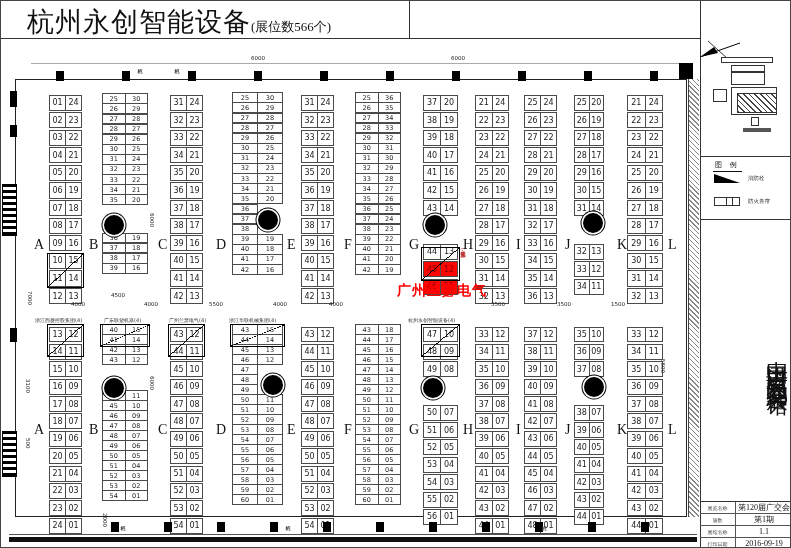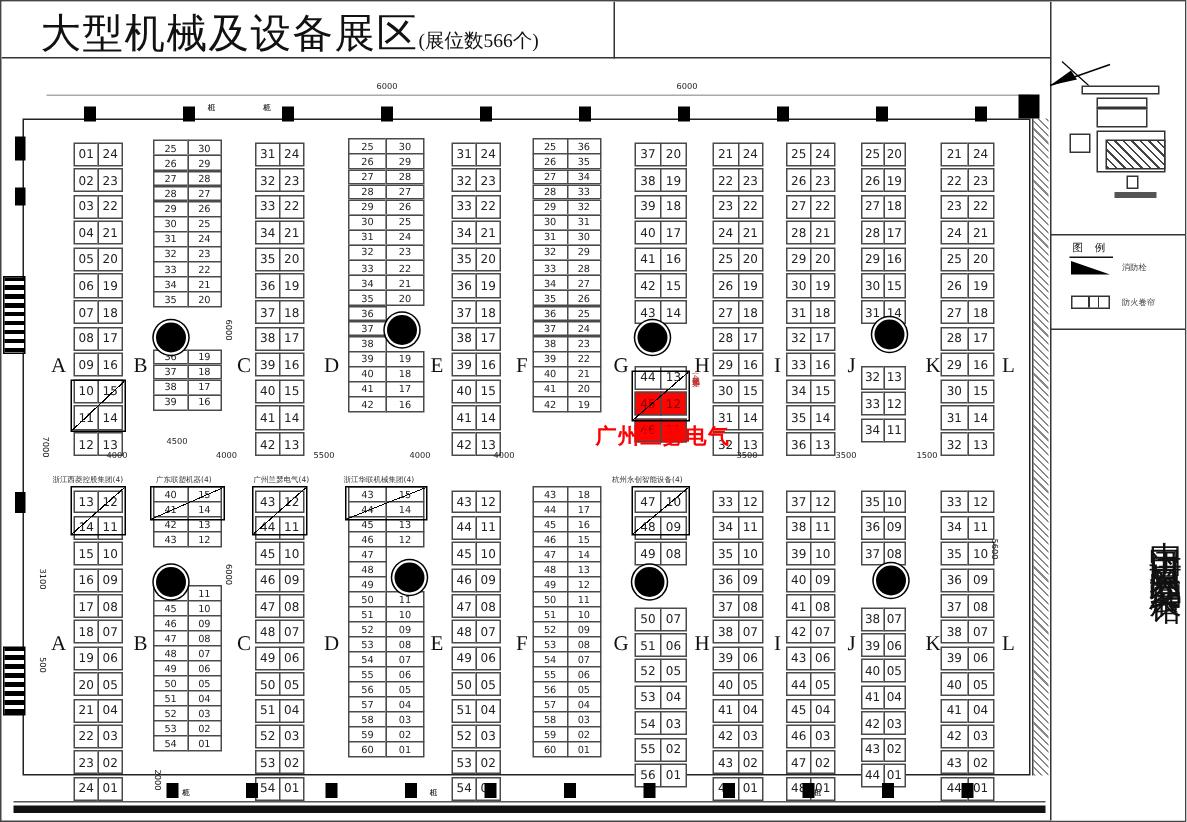--- a/index.html
+++ b/index.html
@@ -70,21 +70,21 @@
   .machine .hatch{background:repeating-linear-gradient(45deg,#444 0 1px,#fff 1px 4px);}
   .machine .solid{background:#555;border:none;}
   .north{position:absolute;left:697px;top:36px;}
 </style>
 </head>
 <body>
 
 <div class="sheet">
 
   <div class="titlebox">
-    <span class="title-main">大型机械及设备展区</span>
+    <span class="title-main">杭州永创智能设备</span>
       <span class="title-sub">(展位数566个)</span>
   </div>
   <div class="hline" style="left:409px;top:37px;width:290px;"></div>
 
   <div class="dimlineTop"></div>
   <div class="hall"></div>
   <div class="hatchR"></div>
   <div class="botline"></div>
   <div class="botband"></div>
   <div class="lblk" style="left:9px;top:90px;width:7px;height:16px;"></div>
@@ -1408,14 +1408,24 @@
     <span class="leg-label">消防栓</span>
   </div>
   <div class="leg-item" style="left:713px;top:196px;">
     <span class="leg-shutter"></span>
     <span class="leg-label">防火卷帘</span>
   </div>
   <div class="hline" style="left:699px;top:218px;width:92px;"></div>
 
   <div class="hallname">中国进出口商品交易会展馆</div>
 
+  <div class="tblock">
+    <div class="tb-label">展览名称</div>
+    <div class="tb-value">第120届广交会</div>
+    <div class="tb-label">届数</div>
+    <div class="tb-value">第1期</div>
+    <div class="tb-label">展馆名称</div>
+    <div class="tb-value">1.1</div>
+    <div class="tb-label">打印日期</div>
+    <div class="tb-value">2016-09-19</div>
+  </div>
 
 </div>
 
 </body></html>

